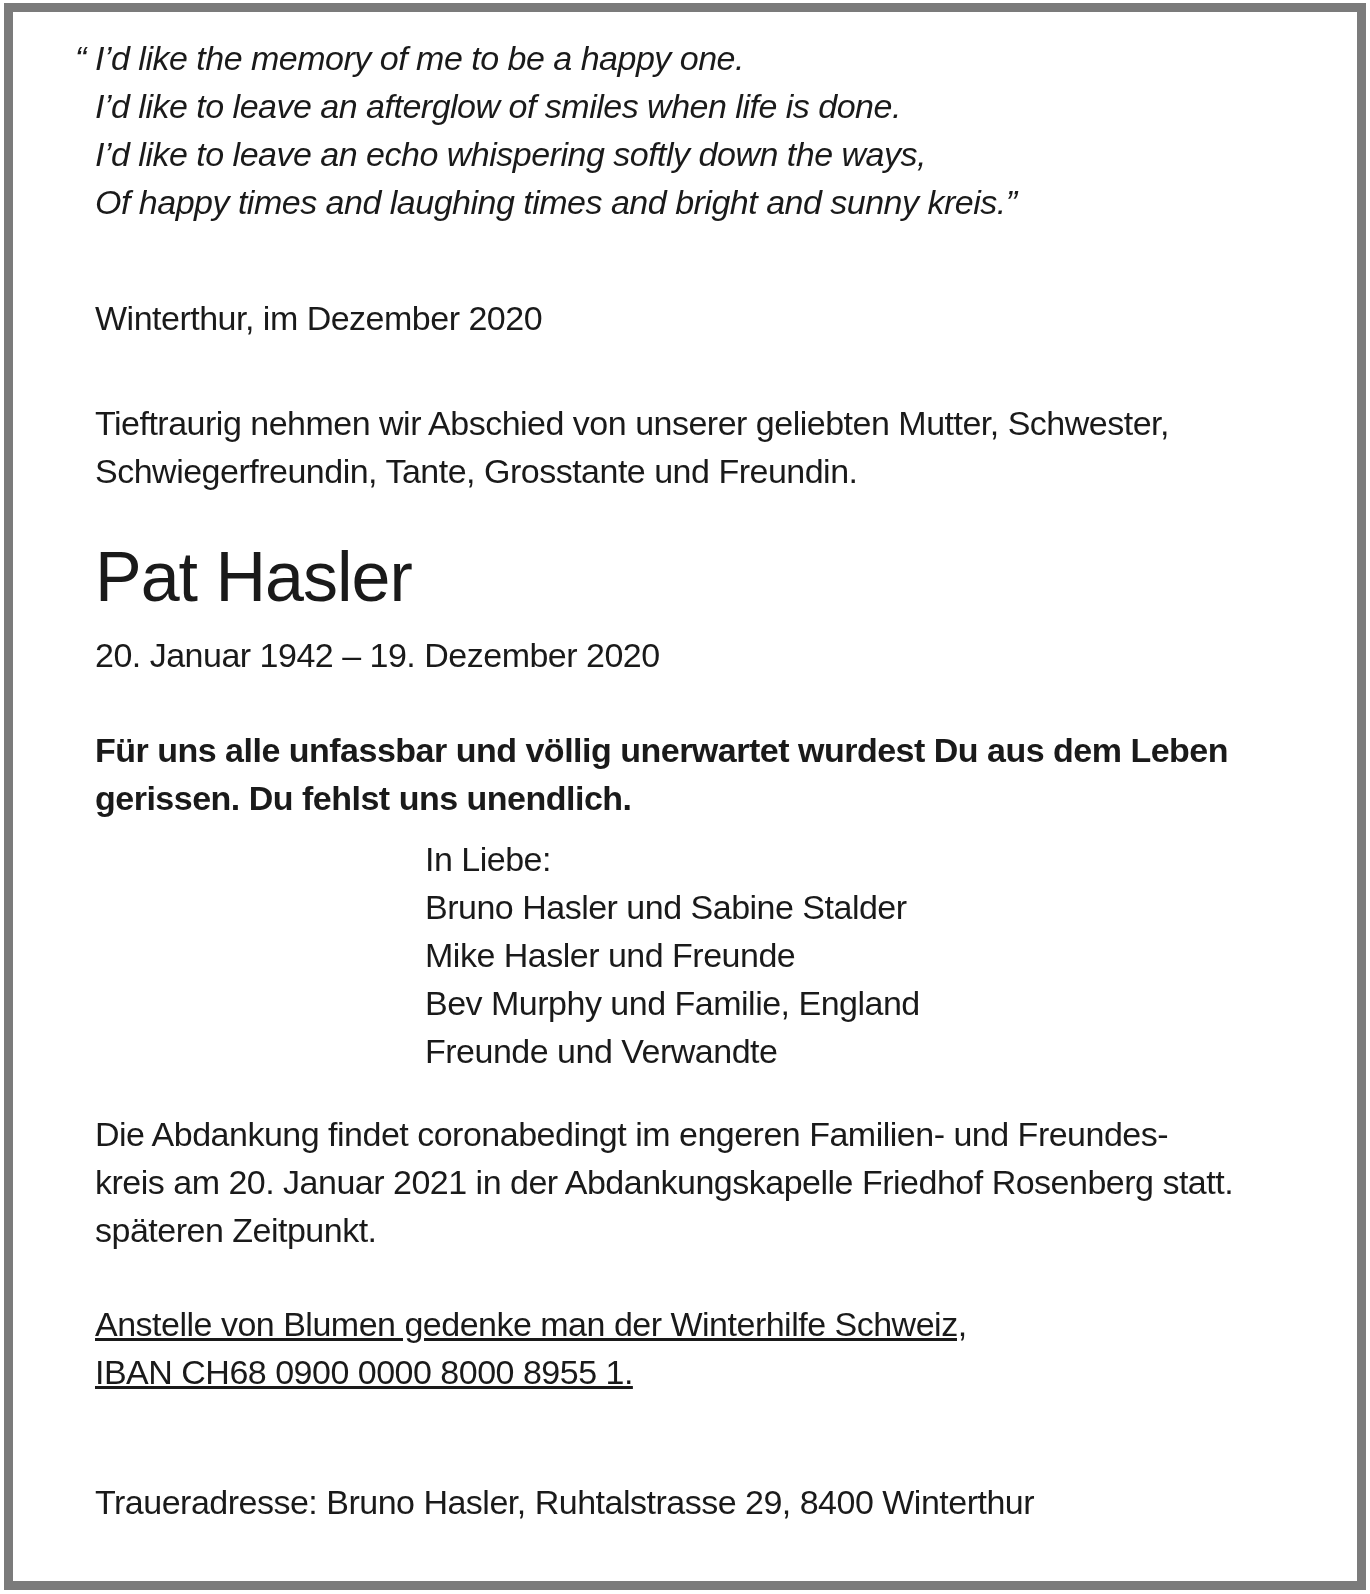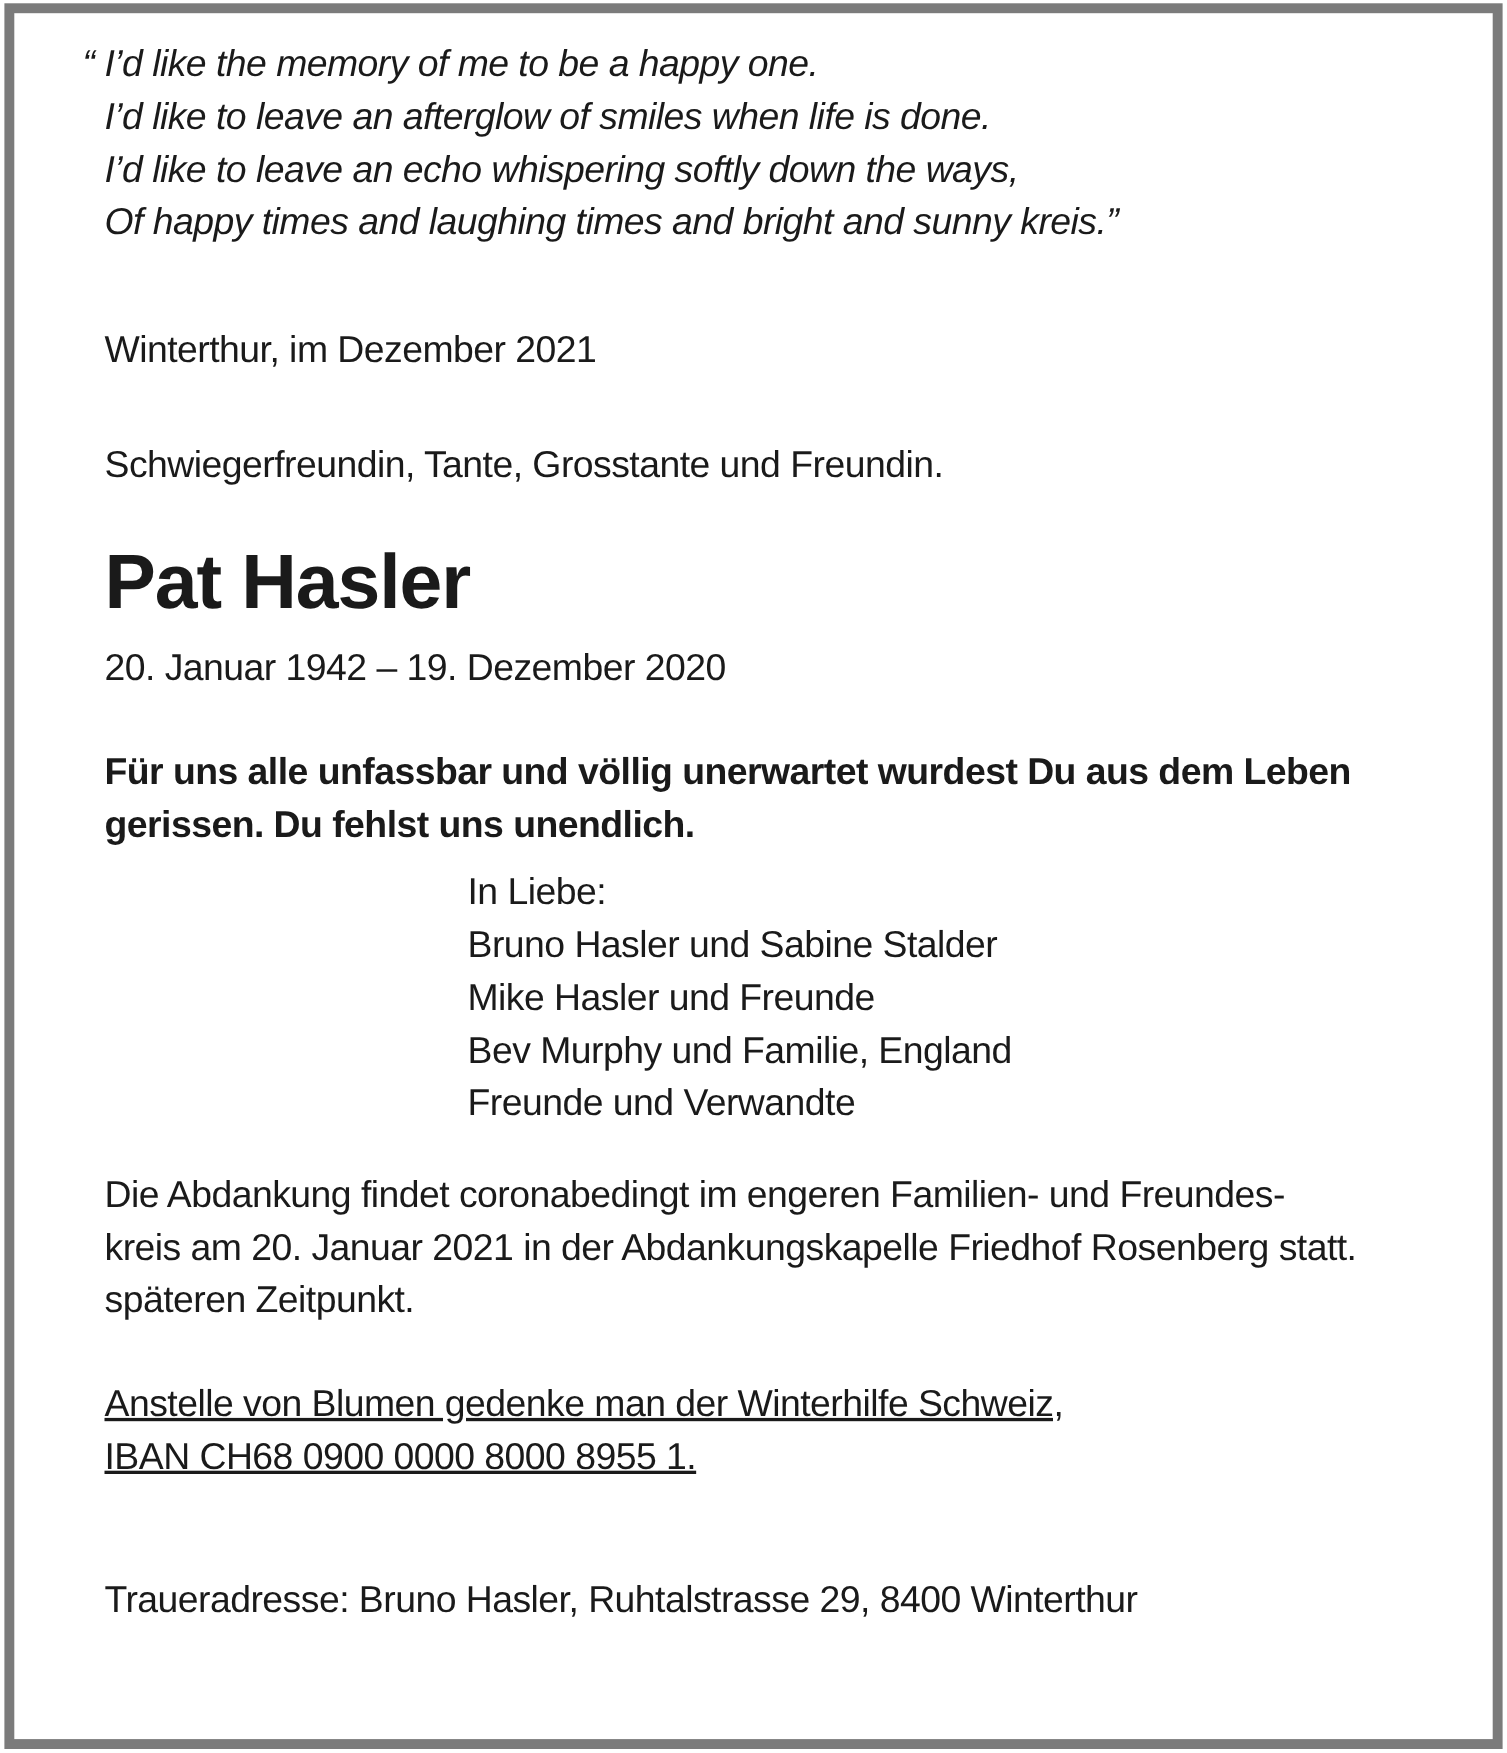--- a/index.html
+++ b/index.html
@@ -39,21 +39,21 @@
     position: absolute;
     left: -20px;
     top: 0;
   }
   .place-date  { margin-top: 68px; }
   .intro       { margin-top: 57px; }
   .deceased-name {
     margin-top: 42px;
     font-size: 70px;
     line-height: 80px;
-    font-weight: 700;
+    font-weight: 400;
     letter-spacing: -1px;
   }
   .life-dates  { margin-top: 14px; }
   .tribute     { margin-top: 47px; font-weight: bold; }
   .in-love     { margin-top: 13px; margin-left: 330px; }
   .service     { margin-top: 35px; }
   .donation    { margin-top: 46px; text-decoration: underline; }
   .address     { margin-top: 82px; }
 </style>
 </head>
@@ -70,23 +70,24 @@
         <span>I’d like to leave an afterglow of smiles when life is done.</span>
       </div>
       <div class="line">
         <span>I’d like to leave an echo whispering softly down the ways,</span>
       </div>
       <div class="line">
         <span>Of happy times and laughing times and bright and sunny kreis.</span><span>”</span>
       </div>
     </div>
 
-    <div class="place-date line">Winterthur, im Dezember 2021</div>
+    <div class="place-date line">Winterthur, im Dezember 2020</div>
 
     <div class="intro">
+      <div class="line">Tieftraurig nehmen wir Abschied von unserer geliebten Mutter, Schwester,</div>
       <div class="line">Schwiegerfreundin, Tante, Grosstante und Freundin.</div>
     </div>
 
     <div class="deceased-name line">Pat Hasler</div>
 
     <div class="life-dates line">20. Januar 1942 – 19. Dezember 2020</div>
 
     <div class="tribute">
       <div class="line">Für uns alle unfassbar und völlig unerwartet wurdest Du aus dem Leben</div>
       <div class="line">gerissen. Du fehlst uns unendlich.</div>

